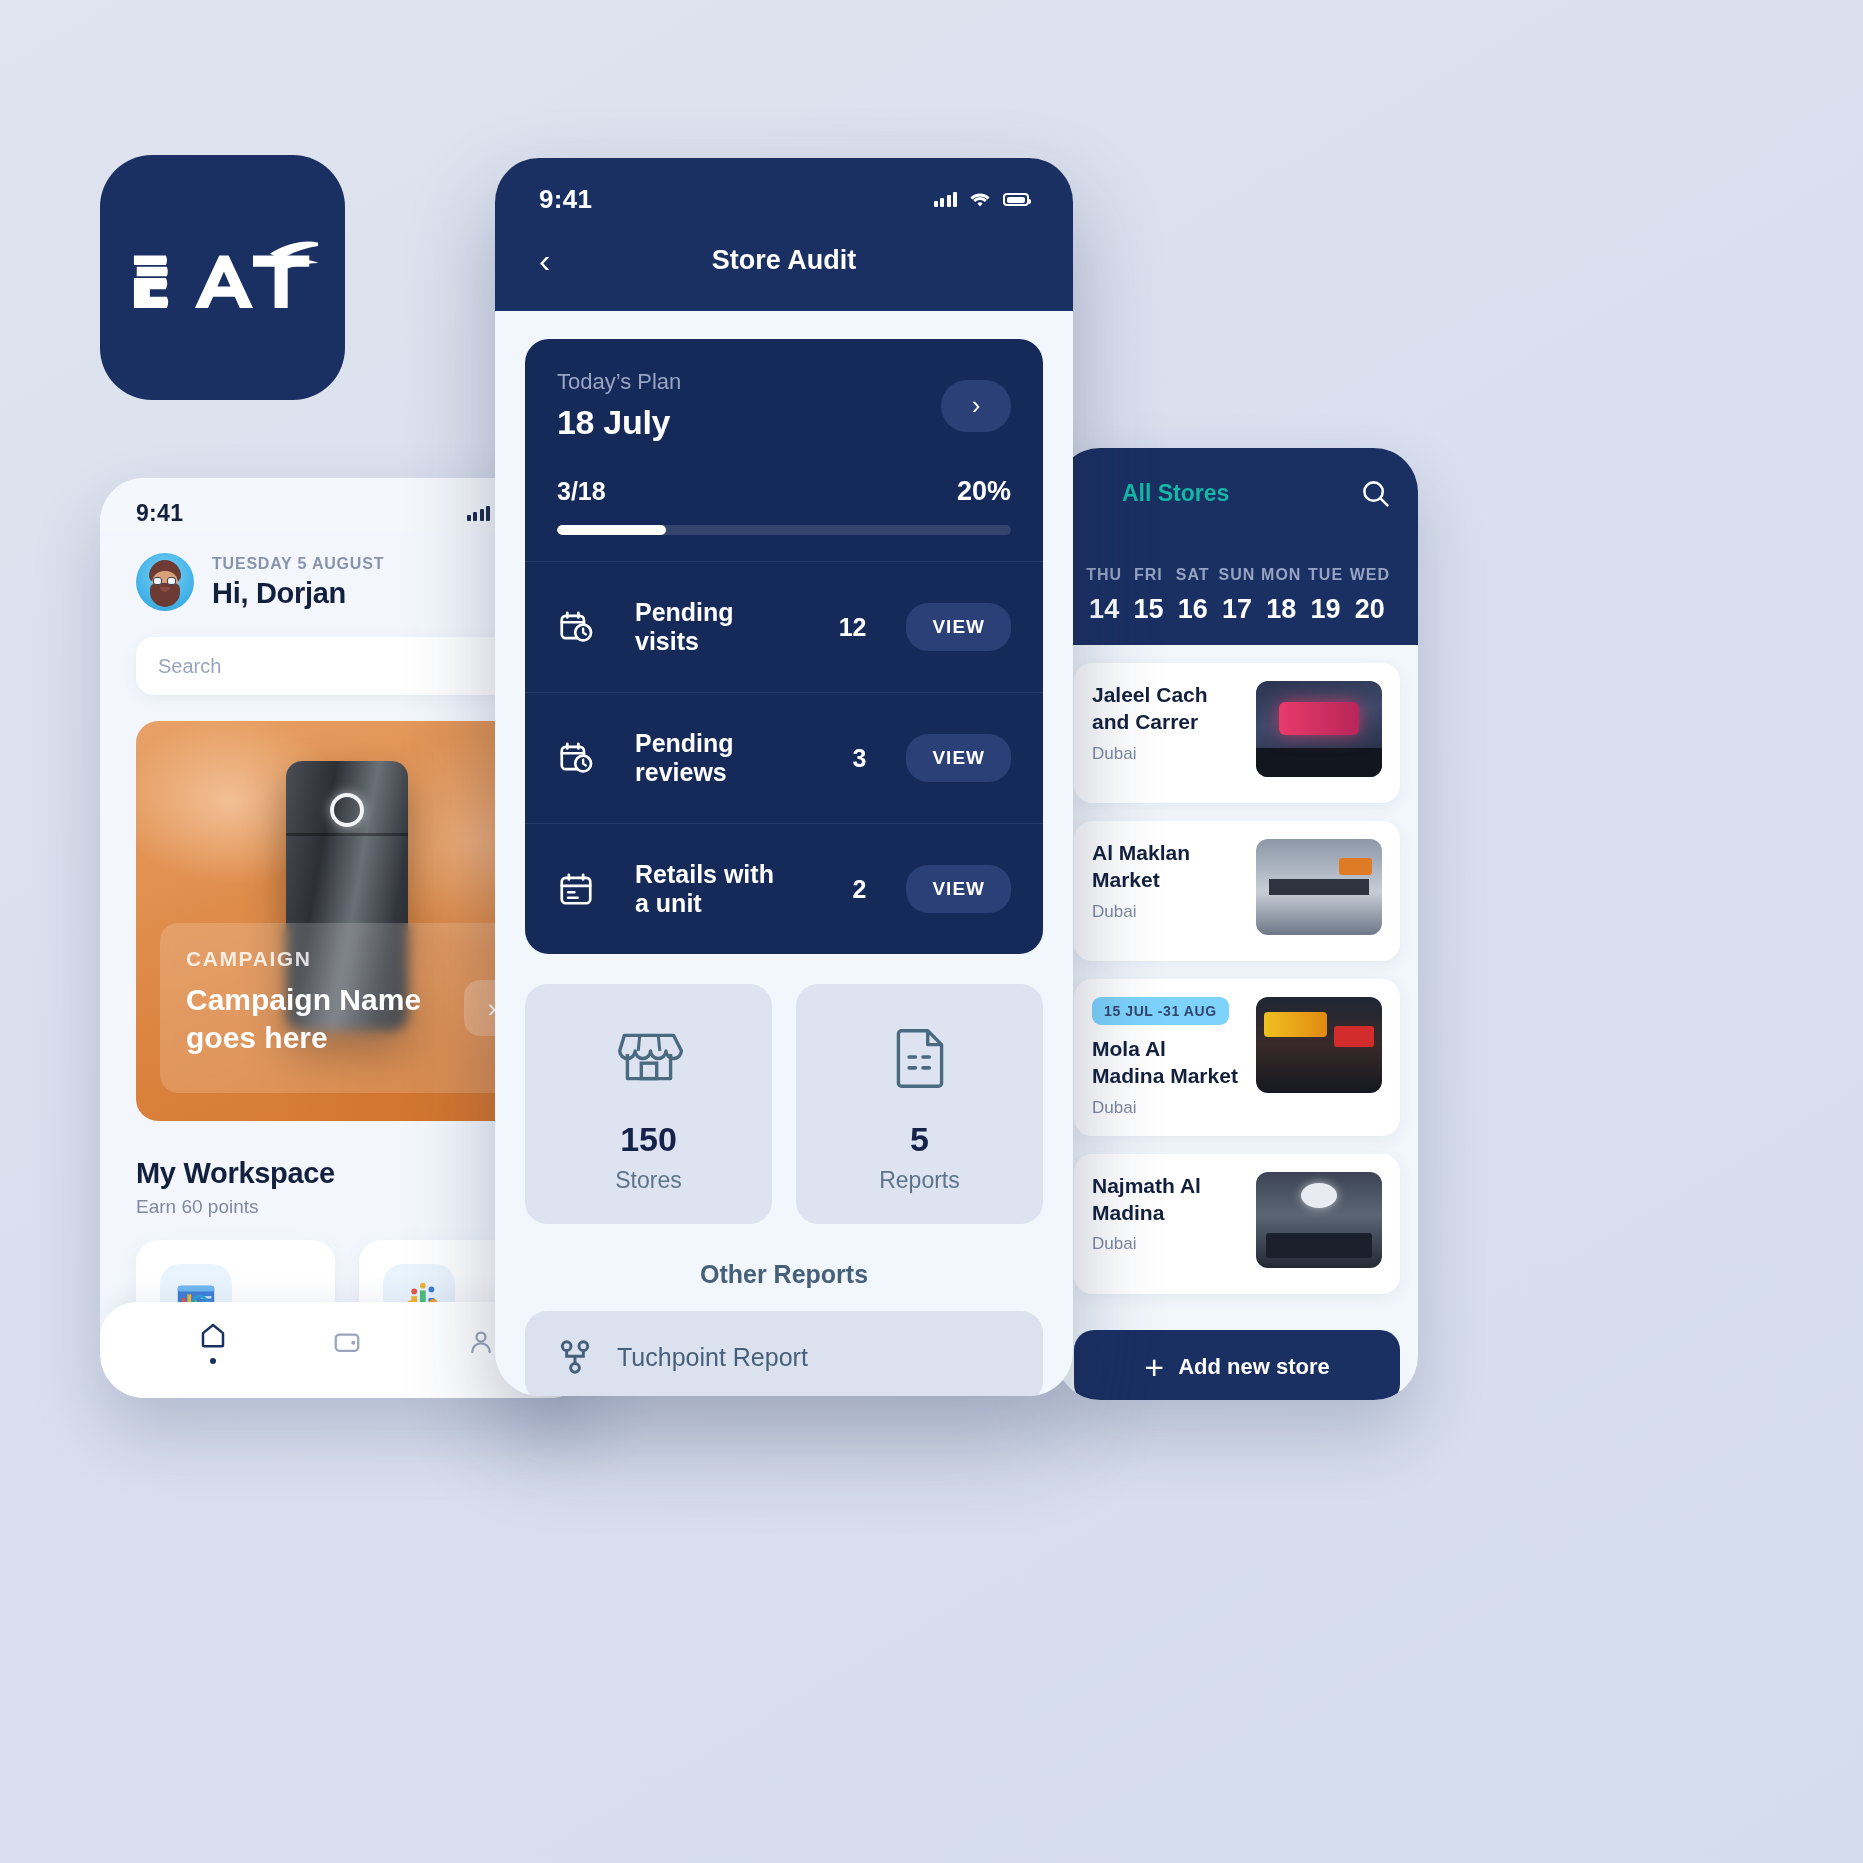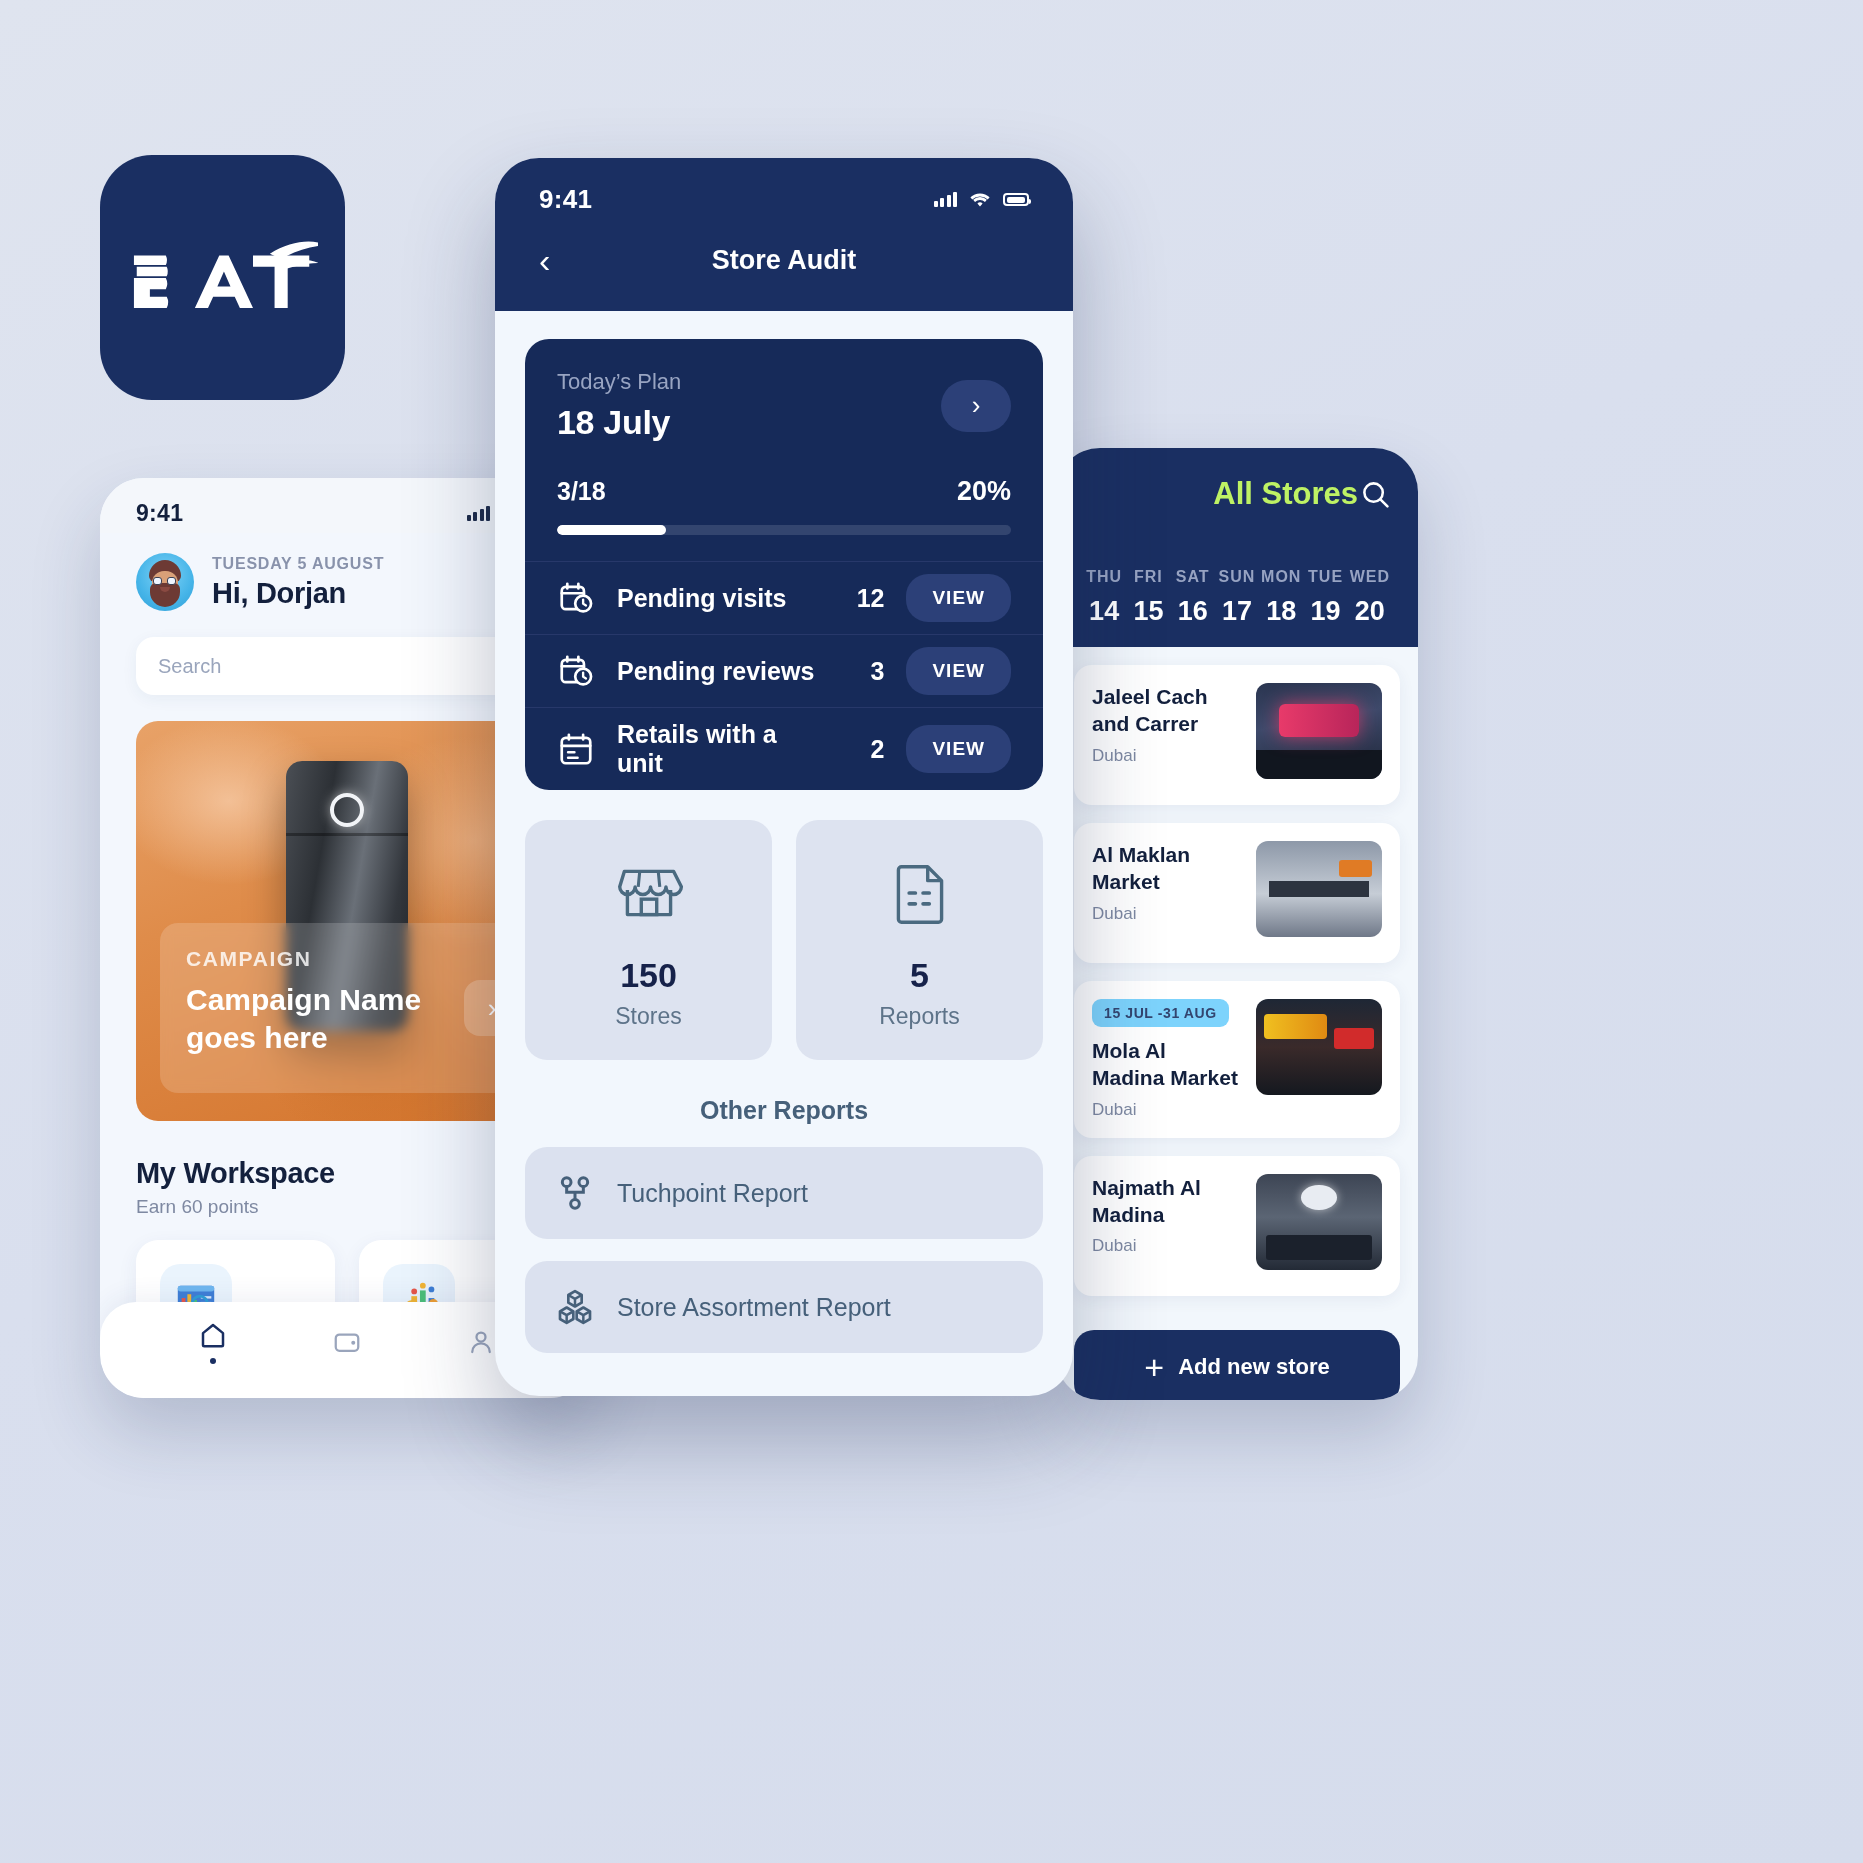--- a/index.html
+++ b/index.html
@@ -152,21 +152,21 @@
 
   
   .phone-right{
     left:1056px; top:448px;
     width:362px; height:952px;
     box-shadow:0 34px 70px rgba(30,45,85,.20);
     background:#f2f7fc;
   }
   .pr-top{ background:#1a2f62; padding: 28px 26px 20px 26px; }
   .pr-title-row{display:flex;align-items:center;justify-content:space-between;}
-  .pr-title{font-size:31px;font-weight:700;color:#bef264;flex:1;text-align:right;padding-left:40px;}
+  .pr-title{font-size:23px;font-weight:700;color:#14b8a6;flex:1;text-align:left;padding-left:40px;}
   .pr-search-ico svg{width:34px;height:34px;display:block;}
   .pr-dates{display:flex;gap:0;margin-top:56px;justify-content:space-between;}
   .pr-day{flex:1;text-align:center;}
   .pr-dow{font-size:16px;letter-spacing:1px;color:#97a3c2;font-weight:600;}
   .pr-dnum{font-size:27px;color:#fff;font-weight:600;margin-top:10px;}
   .pr-list{padding: 18px 18px 0 18px; display:flex;flex-direction:column;gap:18px;}
   .store-card{
     background:#fff;border-radius:18px;padding:18px;
     display:flex;gap:16px;align-items:flex-start;
     box-shadow:0 4px 16px rgba(40,60,110,.07);
@@ -246,22 +246,22 @@
     background:#2c4078;display:flex;align-items:center;justify-content:center;
     color:#fff;font-size:26px;
   }
   .plan-meta{display:flex;align-items:baseline;justify-content:space-between;margin-top:34px;}
   .plan-frac{font-size:25px;font-weight:600;color:#fff;}
   .plan-pct{font-size:27px;font-weight:700;color:#fff;}
   .plan-bar{height:10px;border-radius:5px;background:#33456f;margin-top:18px;overflow:hidden;}
   .plan-bar i{display:block;height:100%;border-radius:5px;background:#fff;}
 
   .plan-item{
-    display:flex;align-items:center;gap:22px;
-    padding: 12px 32px; border-top:1px solid #27386a;
+    display:flex;align-items:center;gap:40px;
+    padding: 36px 32px; border-top:1px solid #27386a;
   }
   .plan-item svg{width:38px;height:38px;flex:none;}
   .pi-label{font-size:25px;font-weight:600;color:#fff;flex:1;}
   .pi-count{font-size:25px;font-weight:700;color:#fff;min-width:40px;text-align:right;}
   .pi-view{
     background:#2c4078;color:#fff;font-size:19px;font-weight:700;letter-spacing:1px;
     padding:13px 26px;border-radius:22px;
   }
 
   .tiles{display:flex;gap:24px;margin: 30px 30px 0 30px;}

